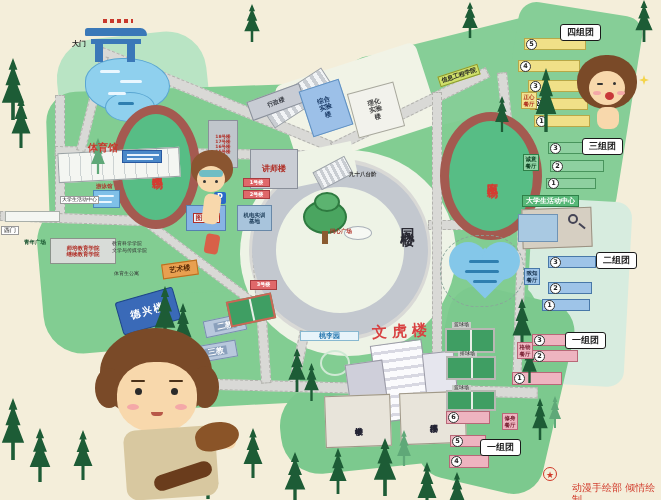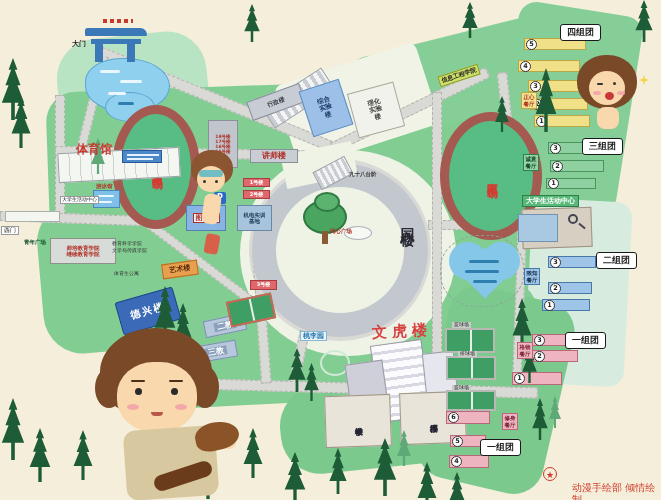--- a/index.html
+++ b/index.html
@@ -100,21 +100,21 @@
   <div class="abs" style="left:314px;top:192px;width:26px;height:20px;background:#5cb370;border:2px solid #2e7a40;border-radius:50%;z-index:4"></div>
   <div class="abs" style="left:322px;top:231px;width:6px;height:13px;background:#8a5a30;z-index:4"></div>
   <div class="abs" style="left:344px;top:226px;width:28px;height:14px;background:#f6f8f4;border:1px solid #a9b0b8;border-radius:50%;z-index:4"></div>
   <div class="tiny" style="left:330px;top:228px;font-size:5.5px;color:#b03028;font-weight:bold;z-index:6"><span>同心广场</span></div>
   <div class="abs vt" style="left:399px;top:216px;font-size:14px;font-weight:bold;color:#2a2a33;z-index:6;letter-spacing:3px">同心楼</div>
   <div class="abs" style="left:262px;top:85px;width:72px;height:26px;transform:rotate(-33deg);background:repeating-linear-gradient(90deg,#c9cdd2 0 4px,#f2f4f6 4px 8px);border:1px solid #9aa0a8;z-index:3"></div>
   <div class="abs" style="left:315px;top:163px;width:36px;height:20px;transform:rotate(-28deg);background:repeating-linear-gradient(90deg,#c9cdd2 0 3px,#f2f4f6 3px 6px);border:1px solid #9aa0a8;z-index:3"></div>
   <div class="tiny" style="left:349px;top:171px;font-size:5.5px;color:#333;font-weight:bold">九十八台阶</div>
 
   <div class="bld" style="left:58px;top:150px;width:122px;height:30px;background:#f4f6f2;border:1px solid #9aa2a4;transform:rotate(-3deg);background-image:repeating-linear-gradient(90deg,transparent 0 10px,#ccd2d2 10px 11px)"></div>
-  <div class="tiny" style="left:76px;top:142px;font-size:12px;color:#c8382c;font-weight:bold;z-index:6">体育馆</div>
+  <div class="tiny" style="left:88px;top:142px;font-size:10px;color:#c8382c;font-weight:bold;z-index:6">体育馆</div>
   <div class="abs" style="left:93px;top:190px;width:27px;height:18px;background:#7fc0e8;border:1px solid #4a88b8;z-index:3">
     <div class="wave" style="left:4px;top:4px;width:16px;height:2px"></div>
     <div class="wave" style="left:4px;top:10px;width:14px;height:2px"></div>
   </div>
   <div class="tiny" style="left:96px;top:183px;font-size:5.5px;color:#b03028;font-weight:bold">游泳馆</div>
   <div class="chip" style="left:60px;top:196px;background:#fff;border:1px solid #999;font-size:5px;padding:0 1px"><span>大学生活动中心</span></div>
   <div class="bld" style="left:50px;top:238px;width:66px;height:26px;background:#d8dcd8;border:1px solid #8a928a;flex-direction:column">
     <div style="font-size:5.5px;color:#b03028;font-weight:bold">师培教育学院</div>
     <div style="font-size:5.5px;color:#b03028;font-weight:bold">继续教育学院</div>
   </div>
@@ -140,21 +140,21 @@
   <div class="bld" style="left:248px;top:92px;width:56px;height:20px;background:#c8ccd4;border:1px solid #8a909a;transform:rotate(-20deg)">
     <span style="font-size:6px;font-weight:bold;color:#383c44">行政楼</span>
   </div>
   <div class="bld" style="left:305px;top:84px;width:42px;height:48px;background:#9cc0e8;border:1px solid #6090c0;transform:rotate(-18deg)">
     <span style="font-size:6.5px;font-weight:bold;color:#1c3c68;width:16px">综合实验楼</span>
   </div>
   <div class="bld" style="left:352px;top:87px;width:48px;height:46px;background:#f2f2ec;border:1px solid #a8a89c;transform:rotate(-15deg)">
     <span style="font-size:6.5px;font-weight:bold;color:#444;width:16px">理化实验楼</span>
   </div>
   <div class="chip" style="left:438px;top:70px;background:#cfe06a;border:1px solid #8a9a30;font-size:6px;font-weight:bold;padding:1px 2px;transform:rotate(-18deg)"><span>信息工程学院</span></div>
-  <div class="bld" style="left:250px;top:149px;width:48px;height:14px;background:#c9cdd4;border:1px solid #8a909a">
+  <div class="bld" style="left:250px;top:149px;width:48px;height:40px;background:#c9cdd4;border:1px solid #8a909a">
     <span style="font-size:8px;font-weight:bold;color:#b03028">讲师楼</span>
   </div>
   <div class="bld" style="left:243px;top:178px;width:27px;height:9px;background:#e0686a;border:1px solid #a83c40">
     <span style="font-size:5px;color:#fff;font-weight:bold">1号楼</span>
   </div>
   <div class="bld" style="left:243px;top:190px;width:27px;height:9px;background:#e0686a;border:1px solid #a83c40">
     <span style="font-size:5px;color:#fff;font-weight:bold">2号楼</span>
   </div>
   <div class="bld" style="left:250px;top:280px;width:27px;height:10px;background:#e0686a;border:1px solid #a83c40">
     <span style="font-size:5px;color:#fff;font-weight:bold">3号楼</span>
@@ -168,21 +168,21 @@
     <div style="font-size:4.5px;color:#b03028;font-weight:bold">16号楼</div>
     <div style="font-size:4.5px;color:#b03028;font-weight:bold">15号楼</div>
   </div>
   <div class="bld" style="left:214px;top:192px;width:12px;height:12px;background:#2a68c8;border-radius:2px">
     <span style="font-size:8px;color:#fff;font-weight:bold">P</span>
   </div>
   <div class="bld" style="left:186px;top:205px;width:40px;height:26px;background:#88b4e4;border:1px solid #5480b0">
     <span style="font-size:7px;font-weight:bold;color:#b03028;background:#eef4fa;padding:0 2px;border:1px solid #b03028">图书馆</span>
   </div>
 
-  <div class="chip" style="left:300px;top:331px;background:#e8f4fa;border:1px solid #88b8d0;font-size:7px;font-weight:bold;color:#2878b0;padding:0 2px"><span>桃李园</span></div>
+  <div class="chip" style="left:300px;top:331px;background:#e8f4fa;border:1px solid #88b8d0;font-size:7px;font-weight:bold;color:#2878b0;padding:0 18px"><span>桃李园</span></div>
   <div class="abs" style="left:320px;top:350px;width:30px;height:26px;border:2px solid #cfe9d4;border-radius:50%;z-index:3"></div>
   <div class="tiny" style="left:372px;top:322px;font-size:15px;font-weight:bold;color:#d84040;letter-spacing:5px;transform:rotate(-3deg);z-index:6">文虎楼</div>
   <div class="abs" style="left:375px;top:342px;width:52px;height:78px;background:repeating-linear-gradient(180deg,#fbfbfd 0 6px,#d8d8e2 6px 9px);border:1px solid #9a9aa6;transform:rotate(-8deg);z-index:3"></div>
   <div class="abs" style="left:348px;top:362px;width:38px;height:52px;background:#cfcfda;border:1px solid #9a9aa6;transform:rotate(-8deg);z-index:3"></div>
   <div class="abs" style="left:424px;top:352px;width:32px;height:44px;background:#e6e6ee;border:1px solid #9a9aa6;transform:rotate(-6deg);z-index:3"></div>
   <div class="bld" style="left:325px;top:395px;width:66px;height:52px;background:#e8e4da;border:1px solid #a09888;transform:rotate(-2deg)">
     <span class="vt" style="font-size:8px;font-weight:bold;color:#223">敏学楼</span>
   </div>
   <div class="bld" style="left:400px;top:392px;width:66px;height:52px;background:#e8e4da;border:1px solid #a09888;transform:rotate(-2deg)">
     <span class="vt" style="font-size:8px;font-weight:bold;color:#223">厚德楼</span>

